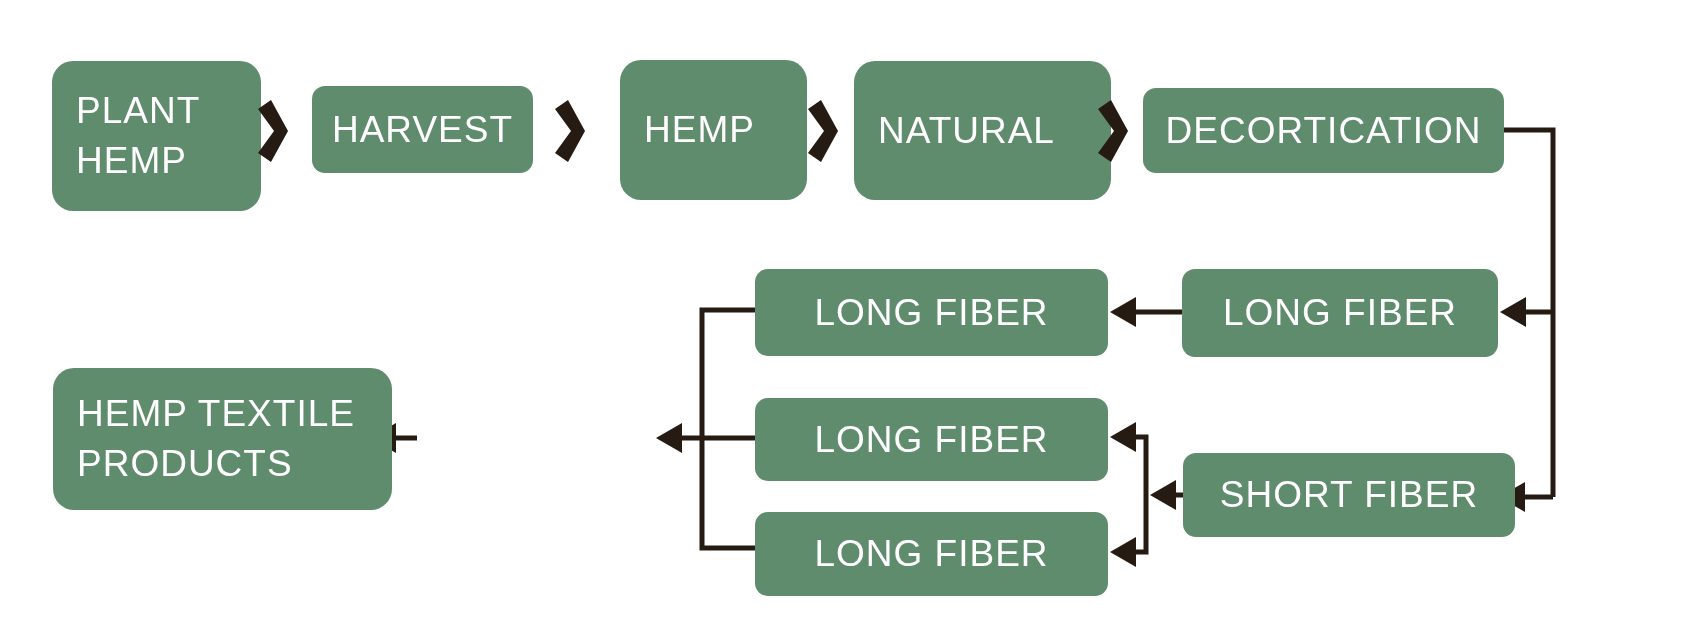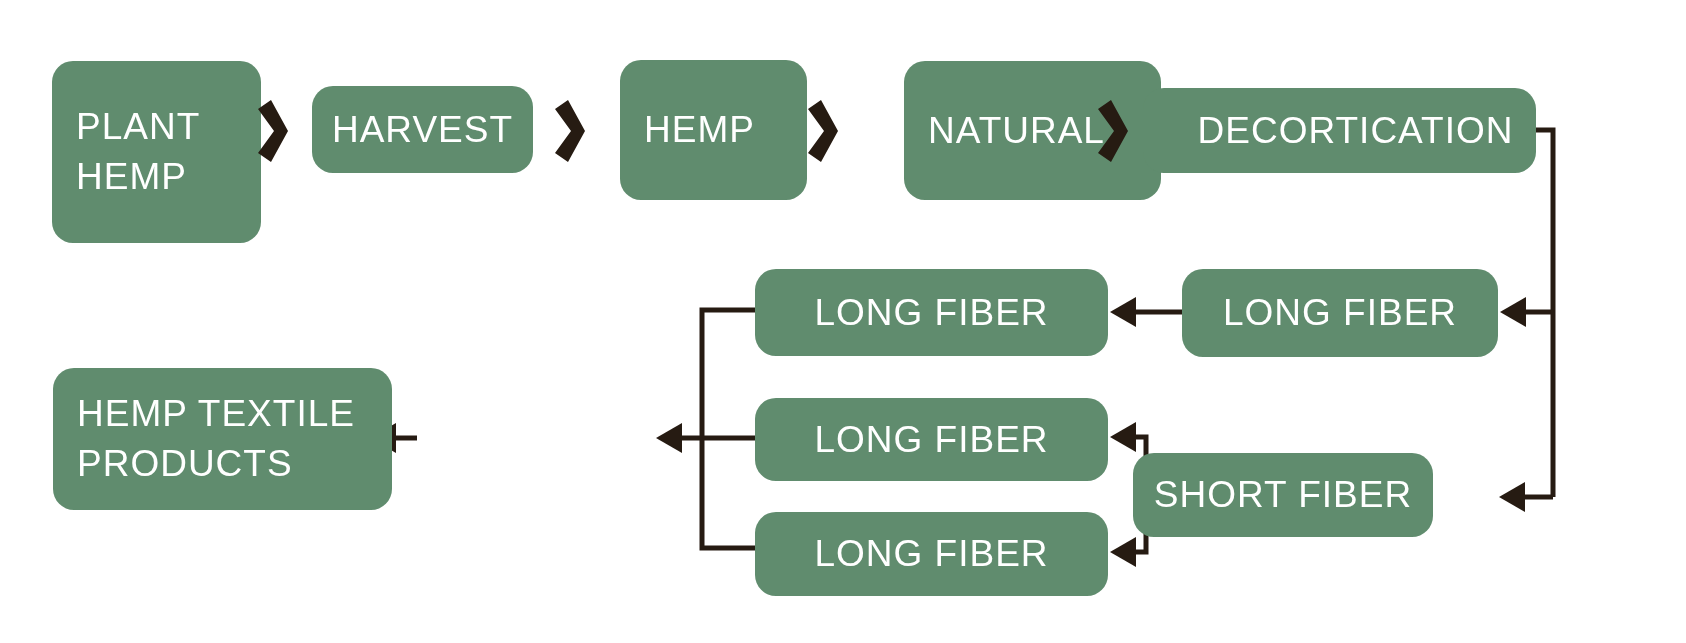--- a/index.html
+++ b/index.html
@@ -13,37 +13,37 @@
   .node{
     position:absolute;
     background:#608c6e;
     border-radius:21px;
     color:#ffffff;
     display:flex;flex-direction:column;justify-content:center;
     font-size:37px;line-height:50px;letter-spacing:1px;
     white-space:nowrap;
   }
   .node.two{align-items:flex-start;padding-left:24px;}
-  .node.one{align-items:center;text-align:center;}
+  .node.one{align-items:center;text-align:center;border-radius:13px;}
   .chev{position:absolute;width:34px;height:62px;}
   .chev polygon{fill:#261b12;}
   .wires{position:absolute;left:0;top:0;}
   .wires path{fill:none;stroke:#261b12;stroke-width:5px;}
   .wires polygon{fill:#261b12;stroke:none;}
   
-  .n-plant   {left:52px;  top:61px;  width:185px; height:182px;}
+  .n-plant   {left:52px;  top:61px;  width:185px; height:150px;}
   .n-harvest {left:312px; top:86px;  width:221px; height:87px;}
   .n-stalk   {left:620px; top:60px;  width:163px; height:140px;}
-  .n-retting {left:904px; top:61px;  width:233px; height:139px;}
-  .n-decort  {left:1143px;top:88px;  width:361px; height:85px;padding-left:32px;}
+  .n-retting {left:854px; top:61px;  width:233px; height:139px;}
+  .n-decort  {left:1143px;top:88px;  width:361px; height:85px;}
   .n-lf-right{left:1182px;top:269px; width:316px; height:88px;}
   .n-lf-top  {left:755px; top:269px; width:353px; height:87px;}
   .n-lf-mid  {left:755px; top:398px; width:353px; height:83px;}
   .n-lf-bot  {left:755px; top:512px; width:353px; height:84px;}
-  .n-short   {left:1133px;top:453px; width:300px; height:84px;}
+  .n-short   {left:1183px;top:453px; width:332px; height:84px;}
   .n-weave   {left:417px; top:370px; width:235px; height:137px;}
   .n-textile {left:53px;  top:368px; width:315px; height:142px;}
   .c1{left:256px; top:100px;}
   .c2{left:553px; top:100px;}
   .c3{left:806px; top:100px;}
   .c4{left:1096px;top:100px;}
 </style>
 </head>
 <body>
 

